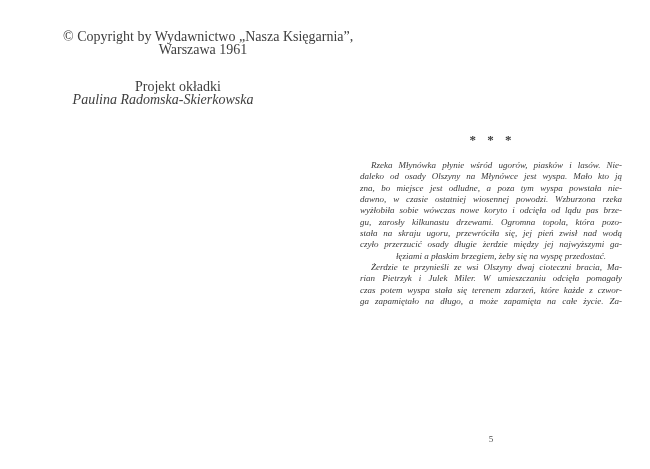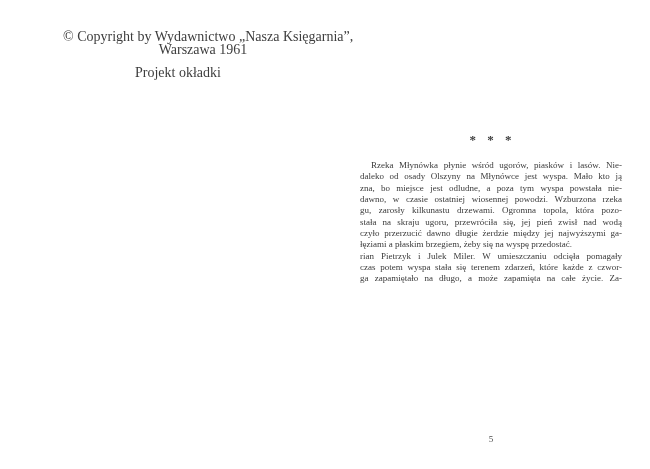--- a/index.html
+++ b/index.html
@@ -18,21 +18,21 @@
     position: absolute;
     left: 63px;
     top: 30px;
     width: 204px;
     text-align: center;
     font-size: 14px;
     line-height: 13px;
     white-space: nowrap;
   }
   .colophon .col-line2 { position: relative; left: 38px; }
-  .credit { margin-top: 10px; }
+  .credit { margin-top: 24px; }
   .credit-role { position: relative; left: 13px; }
   .credit-name { font-style: italic; position: relative; left: -2px; }
 
   
   .right-page {
     position: absolute;
     left: 360px;
     top: 133px;
     width: 262px;
   }
@@ -40,63 +40,67 @@
     text-align: center;
     font-weight: bold;
     font-size: 13px;
     line-height: 13px;
     height: 13px;
     word-spacing: 6px;
     letter-spacing: 1px;
   }
   .body-text {
     margin-top: 14px;
+    font-style: italic;
     font-size: 9px;
     line-height: 11.35px;
     color: #3a3a3a;
   }
   .line {
     white-space: nowrap;
     text-align: justify;
     text-align-last: justify;
   }
   .line.indent { text-indent: 11px; }
-  .line.last { text-align-last: left; }
+  .line.last { text-align-last: left; margin-left: 36px; }
 
   .page-number {
     position: absolute;
     left: 360px;
     top: 434px;
     width: 262px;
     text-align: center;
     font-size: 9px;
     color: #4a4a4a;
   }
 </style>
 </head>
 <body style="background: rgb(255, 255, 255); color: rgb(61, 61, 61);">
 
 <div class="colophon">
   <div class="col-line1">© Copyright by Wydawnictwo „Nasza Księgarnia”,</div>
   <div class="col-line2">Warszawa 1961</div>
   <div class="credit">
     <div class="credit-role">Projekt okładki</div>
+    <div class="credit-name">Paulina Radomska-Skierkowska</div>
   </div>
 </div>
 
 <div class="right-page">
   <div class="separator">* * *</div>
   <div class="body-text">
       <div class="line indent">Rzeka Młynówka płynie wśród ugorów, piasków i lasów. Nie-</div>
       <div class="line">daleko od osady Olszyny na Młynówce jest wyspa. Mało kto ją</div>
       <div class="line">zna, bo miejsce jest odludne, a poza tym wyspa powstała nie-</div>
       <div class="line">dawno, w czasie ostatniej wiosennej powodzi. Wzburzona rzeka</div>
+      <div class="line">wyżłobiła sobie wówczas nowe koryto i odcięła od lądu pas brze-</div>
       <div class="line">gu, zarosły kilkunastu drzewami. Ogromna topola, która pozo-</div>
       <div class="line">stała na skraju ugoru, przewróciła się, jej pień zwisł nad wodą</div>
-      <div class="line">czyło przerzucić dawno długie żerdzie między jej najwyższymi ga-</div>
+      <div class="line">czyło przerzucić osady długie żerdzie między jej najwyższymi ga-</div>
       <div class="line last">łęziami a płaskim brzegiem, żeby się na wyspę przedostać.</div>
+      <div class="line indent">Żerdzie te przynieśli ze wsi Olszyny dwaj cioteczni bracia, Ma-</div>
       <div class="line">rian Pietrzyk i Julek Miler. W umieszczaniu odcięła pomagały</div>
       <div class="line">czas potem wyspa stała się terenem zdarzeń, które każde z czwor-</div>
       <div class="line">ga zapamiętało na długo, a może zapamięta na całe życie. Za-</div>
     </div>
 </div>
 
 <div class="page-number">5</div>
 
 </body></html>

